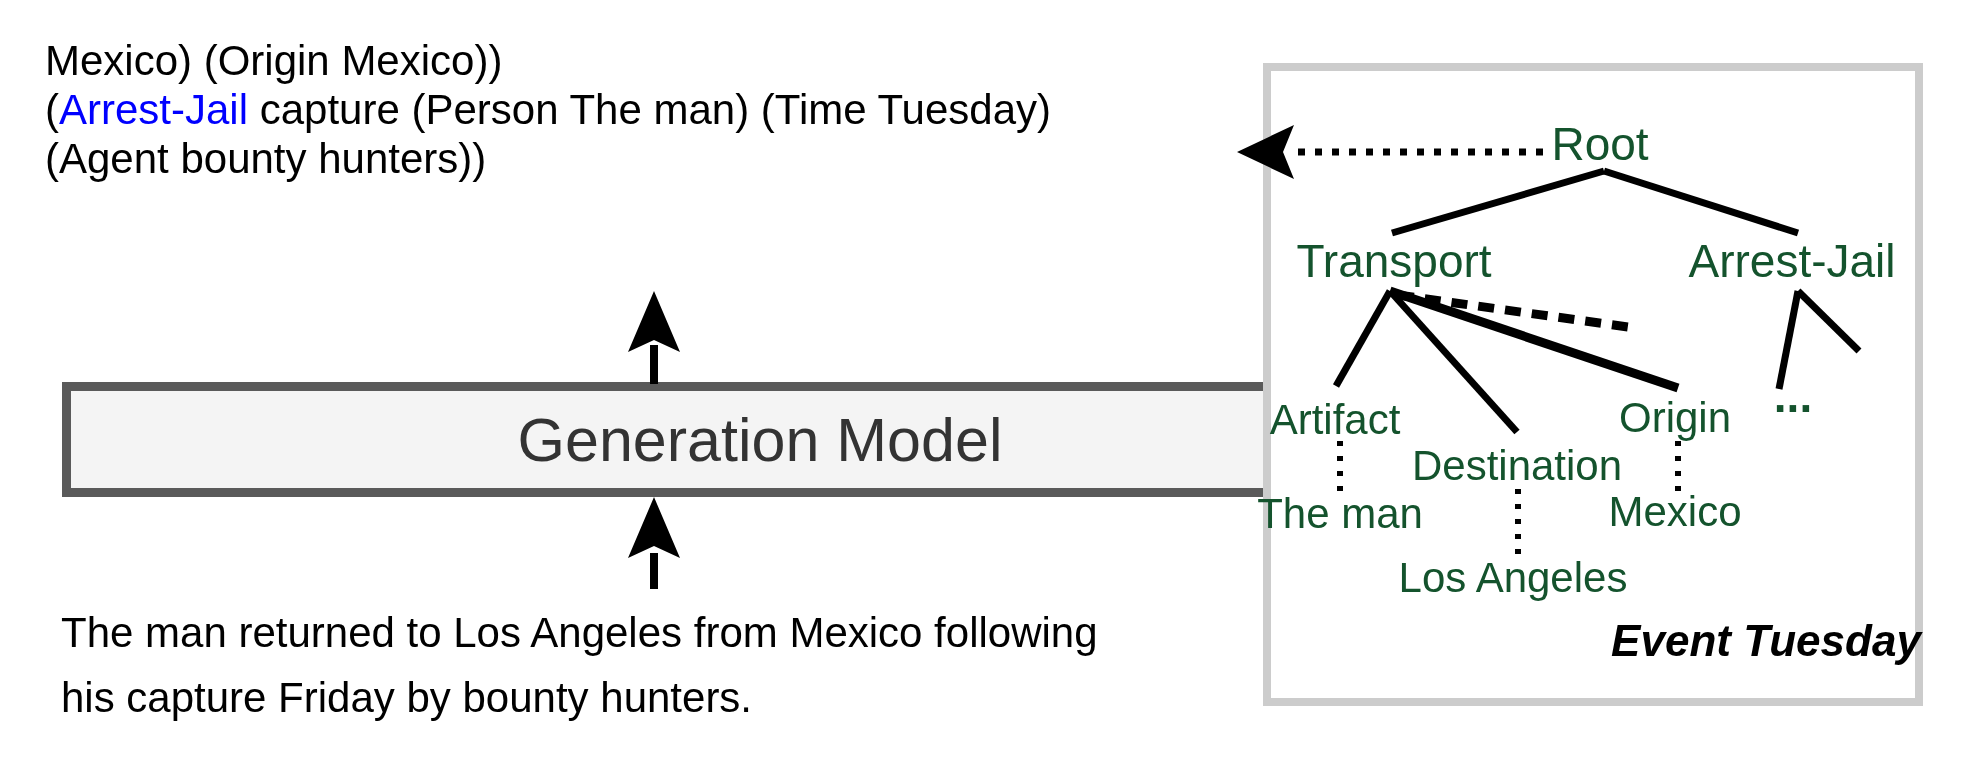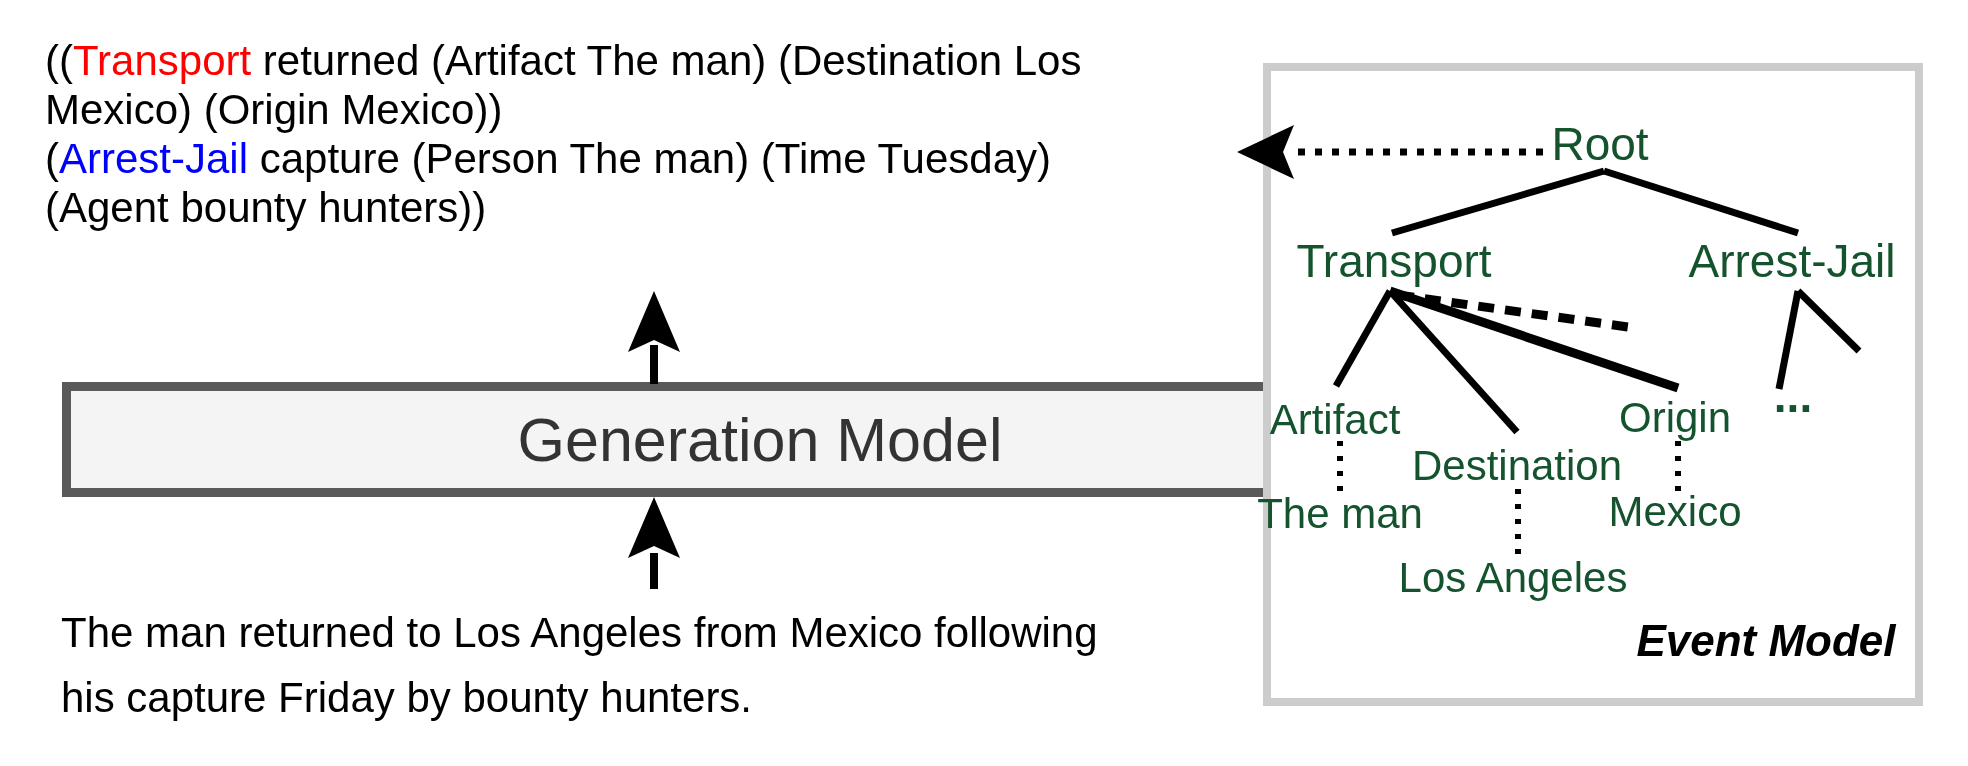--- a/index.html
+++ b/index.html
@@ -48,21 +48,20 @@
   }
   
   #lines{position:absolute;left:0;top:0;width:1968px;height:766px;pointer-events:none;}
 </style>
 </head>
 <body>
 
 <div id="canvas">
 
   <div class="outtext">
-    <p><span>((</span><span class="red">Transport</span><span> returned (Artifact The man) (Destination Los</span></p>
     <p>Mexico) (Origin Mexico))</p>
     <p><span>(</span><span class="blue">Arrest-Jail</span><span> capture (Person The man) (Time Tuesday)</span></p>
     <p>(Agent bounty hunters))</p>
   </div>
 
   <div class="model-box">
     <span>Generation Model</span>
   </div>
 
   <div class="intext">
@@ -130,15 +129,15 @@
   <div class="lbl big" style="left:1600px;top:120px;">Root</div>
   <div class="lbl big red" style="left:1394px;top:237px;">Transport</div>
   <div class="lbl big blue" style="left:1792px;top:237px;">Arrest-Jail</div>
   <div class="lbl" style="left:1335px;top:398px;">Artifact</div>
   <div class="lbl" style="left:1517px;top:444px;">Destination</div>
   <div class="lbl" style="left:1675px;top:396px;">Origin</div>
   <div class="lbl big" style="left:1793px;top:372px;font-weight:bold;">...</div>
   <div class="lbl" style="left:1340px;top:492px;">The man</div>
   <div class="lbl" style="left:1513px;top:556px;">Los Angeles</div>
   <div class="lbl" style="left:1675px;top:490px;">Mexico</div>
-  <div class="caption" style="left:1766px;top:616px;">Event Model</div>
+  <div class="caption" style="left:1766px;top:616px;">Event Tuesday</div>
 
 </div>
 
 </body></html>

